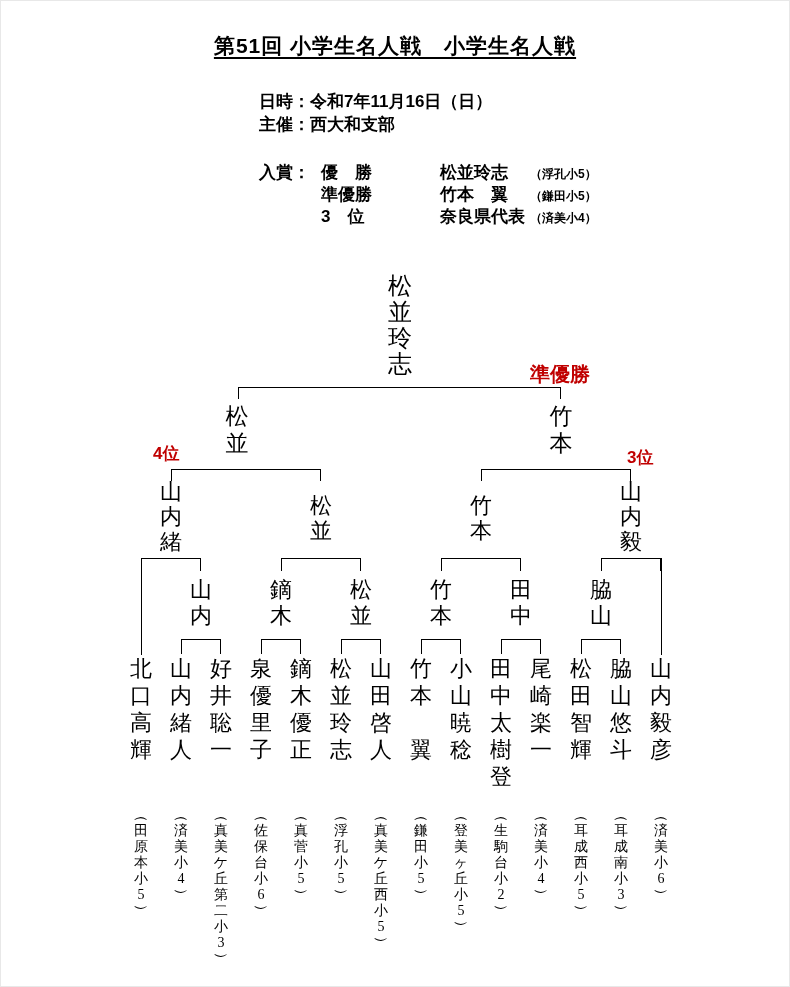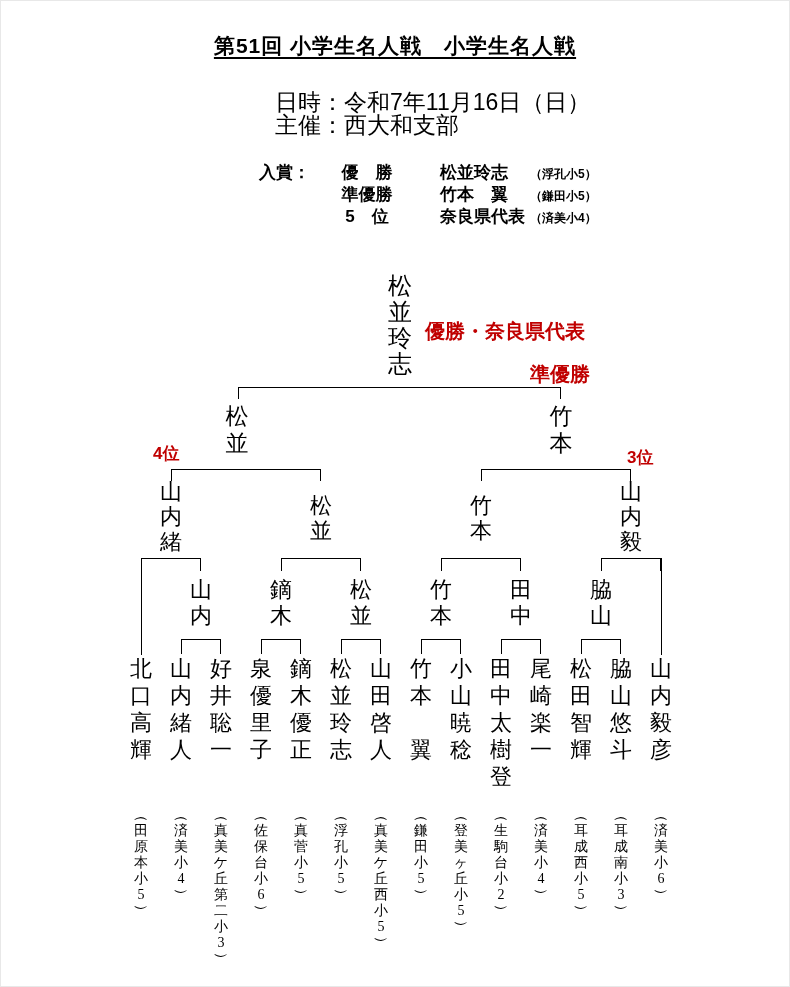--- a/index.html
+++ b/index.html
@@ -6,26 +6,26 @@
   .page{
     position:relative;width:790px;height:987px;background:#ffffff;
     font-family:"Liberation Sans",sans-serif;color:#000;
     box-sizing:border-box;border:1px solid #e8e8e8;overflow:hidden;
   }
   .title{
     position:absolute;top:31px;left:0;width:100%;text-align:center;
     font-size:21px;font-weight:bold;letter-spacing:1px;
     text-decoration:underline;text-underline-offset:4px;
   }
-  .info{position:absolute;left:274px;top:90px;font-size:23px;font-weight:normal;}
+  .info{position:absolute;left:258px;top:90px;font-size:17px;font-weight:bold;}
   .info-row{height:22.5px;line-height:22.5px;}
   .prizes{position:absolute;left:258px;top:161px;font-size:17px;font-weight:bold;}
   .prow{display:flex;height:22px;line-height:22px;}
   .pl{width:62px;}
-  .pr{width:92px;text-align:center;}
+  .pr{width:92px;}
   .pn{margin-left:27px;width:90px;}
   .ps{font-size:12px;line-height:24px;}
   
   #bracket{position:absolute;left:0;top:0;width:790px;height:987px;}
   .vtext{position:absolute;text-align:center;font-family:"Liberation Serif",serif;}
   .vchar{width:100%;overflow:visible;}
   .rot{display:inline-block;transform:rotate(90deg);}
   .line{position:absolute;box-sizing:border-box;
         border-top:1px solid #000;border-left:1px solid #000;border-right:1px solid #000;}
   .vl{position:absolute;width:0;border-left:1px solid #000;}
@@ -53,28 +53,27 @@
       <span class="ps">（浮孔小5）</span>
     </div>
     <div class="prow">
       <span class="pl"></span>
       <span class="pr">準優勝</span>
       <span class="pn">竹本　翼</span>
       <span class="ps">（鎌田小5）</span>
     </div>
     <div class="prow">
       <span class="pl"></span>
-      <span class="pr">5　位</span>
+      <span class="pr">3　位</span>
       <span class="pn">奈良県代表</span>
       <span class="ps">（済美小4）</span>
     </div>
   </div>
 
   <div id="bracket">
-    <div class="rnote big" style="left: 424px; top: 317px; color: rgb(192, 0, 0);">優勝・奈良県代表</div>
     <div class="rnote big" style="left: 529px; top: 360px; color: rgb(192, 0, 0);">準優勝</div>
     <div class="rnote small" style="left: 152px; top: 441px; color: rgb(192, 0, 0);">4位</div>
     <div class="rnote small" style="left: 626px; top: 445px; color: rgb(192, 0, 0);">3位</div>
   <div class="vtext" style="left: 125px; top: 654px; width: 30px;">
         <div class="vchar" style="height: 27px; line-height: 27px; font-size: 22px;">北</div>
         <div class="vchar" style="height: 27px; line-height: 27px; font-size: 22px;">口</div>
         <div class="vchar" style="height: 27px; line-height: 27px; font-size: 22px;">高</div>
         <div class="vchar" style="height: 27px; line-height: 27px; font-size: 22px;">輝</div>
       </div>
       <div class="vtext" style="left: 125px; top: 806px; width: 30px;">

